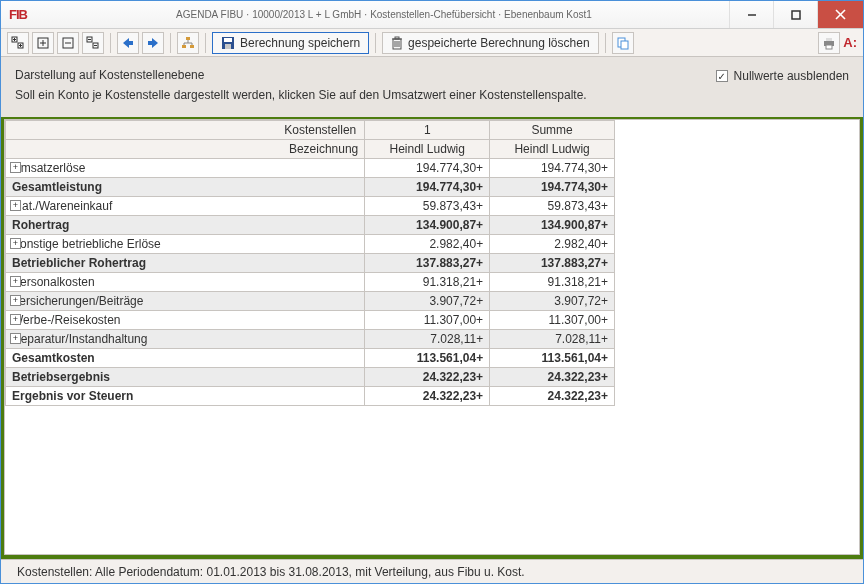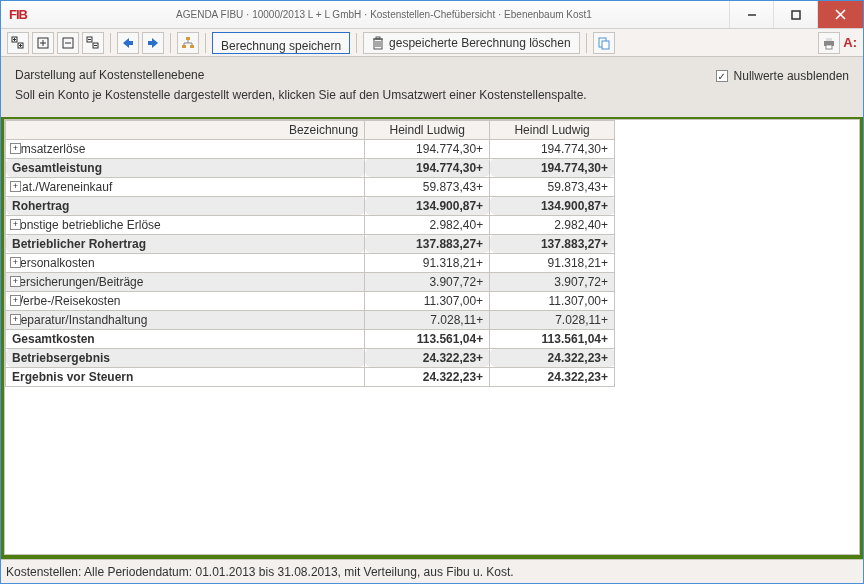--- a/index.html
+++ b/index.html
@@ -25,23 +25,23 @@
   .grid-wrap { flex: 1; margin: 2px 3px 4px 3px; background: #fff; border: 1px solid #c8c4c0; position: relative; overflow: hidden; }
   table.grid { border-collapse: collapse; width: 610px; }
   table.grid th, table.grid td { border: 1px solid #c8c4c0; padding: 2px 6px; font-size: 12px; height: 19px; background: #fff; }
   table.grid th { background: #f5f2ef; font-weight: normal; text-align: center; color: #333; }
   table.grid th.left { text-align: right; padding-right: 8px; }
   .col-bez { width: 360px; }
   .col-val { width: 125px; text-align: right; }
   td.label { text-align: left; position: relative; padding-left: 22px; }
   td.label .exp { position: absolute; left: 4px; top: 3px; width: 11px; height: 11px; border: 1px solid #888; background: #fff; display: flex; align-items: center; justify-content: center; font-size: 9px; line-height: 1; cursor: pointer; }
   td.val { text-align: right; }
-  tr.bold td { font-weight: bold; border-radius: 6px; }
+  tr.bold td { font-weight: bold; }
   tr.shade td { background: #ececec; }
-  .statusbar { height: 24px; background: #f3f0ed; border-top: 1px solid #c8c4c0; display: flex; align-items: center; padding: 0 5px; font-size: 12px; color: #333; }
+  .statusbar { height: 24px; background: #f3f0ed; border-top: 1px solid #c8c4c0; display: flex; align-items: center; padding: 0 16px; font-size: 12px; color: #333; }
   svg { display: block; }
 </style>
 </head>
 <body>
 
 <div class="window">
 
   <div class="titlebar">
     <span class="app-icon">FIB</span>
     <span class="title-text">AGENDA FIBU · 10000/2013 L + L GmbH · Kostenstellen-Chefübersicht · Ebenenbaum Kost1</span>
@@ -116,21 +116,21 @@
           <rect x="5" y="1" width="4" height="3" fill="#d49a3a"></rect>
           <rect x="1" y="9" width="4" height="3" fill="#d49a3a"></rect>
           <rect x="9" y="9" width="4" height="3" fill="#d49a3a"></rect>
           <line x1="7" y1="4" x2="7" y2="7" stroke="#888"></line>
           <line x1="3" y1="7" x2="11" y2="7" stroke="#888"></line>
           <line x1="3" y1="7" x2="3" y2="9" stroke="#888"></line>
           <line x1="11" y1="7" x2="11" y2="9" stroke="#888"></line>
         </svg>
     </div>
     <div class="tsep"></div>
-    <div class="tbtn labeled" style="border:1px solid #2a6fc9;flex-direction:column;">
+    <div class="tbtn labeled" style="border:1px solid #2a6fc9;">
       <svg width="14" height="14">
           <rect x="1" y="1" width="12" height="12" fill="#2a4f8f"></rect>
           <rect x="3" y="2" width="8" height="4" fill="#fff"></rect>
           <rect x="4" y="8" width="6" height="5" fill="#c8c8c8"></rect>
         </svg>
       <span>Berechnung speichern</span>
     </div>
     <div class="tsep"></div>
     <div class="tbtn labeled">
       <svg width="12" height="14">
@@ -169,20 +169,25 @@
     <label class="nullwerte">
       <span class="chk">✓</span>
       <span>Nullwerte ausblenden</span>
     </label>
   </div>
 
   <div class="grid-wrap">
     <table class="grid">
       <thead>
         <tr>
+          <th class="col-bez left">Kostenstellen</th>
+          <th class="col-val">1</th>
+          <th class="col-val">Summe</th>
+        </tr>
+        <tr>
           <th class="col-bez" style="text-align:right">Bezeichnung</th>
           <th class="col-val">Heindl Ludwig</th>
           <th class="col-val">Heindl Ludwig</th>
         </tr>
       </thead>
       <tbody id="grid-body">
           <tr>
             <td class="label col-bez"><span class="exp">+</span><span>Umsatzerlöse</span></td>
             <td class="val col-val">194.774,30+</td>
             <td class="val col-val">194.774,30+</td>

